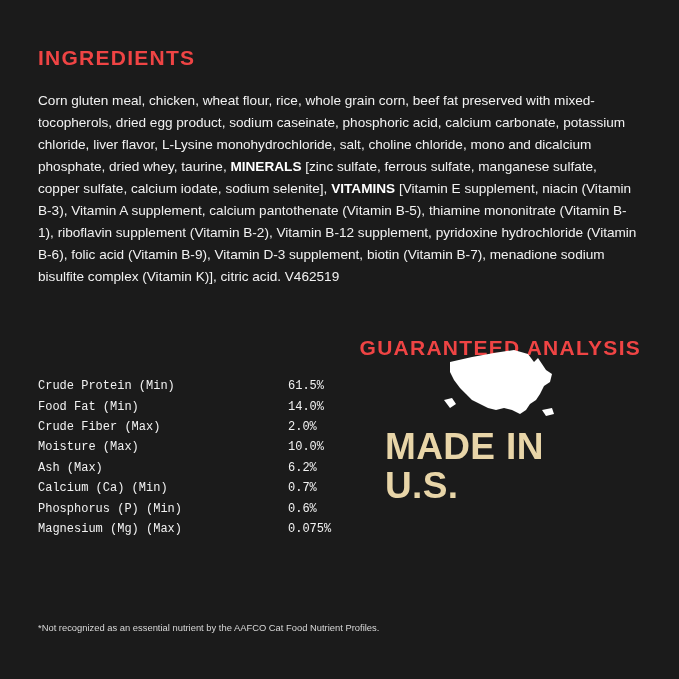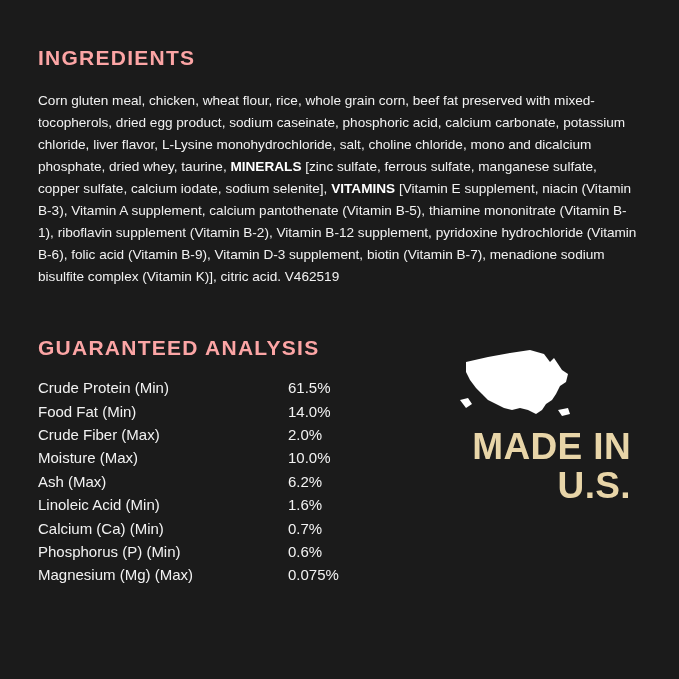--- a/index.html
+++ b/index.html
@@ -18,21 +18,21 @@
     position: relative;
     width: 679px;
     height: 679px;
     box-sizing: border-box;
     padding: 38px 38px 0 38px;
   }
   .section-title {
     font-size: 21px;
     font-weight: bold;
     letter-spacing: 0.06em;
-    color: #fca5a5;
+    color: #ef4444;
     text-transform: uppercase;
     margin: 0 0 20px 0;
   }
   #ingredients-title {
     margin-top: 8px;
   }
   .ingredients-body {
     font-size: 13.6px;
     line-height: 1.62;
     color: #f2f2f2;
@@ -43,42 +43,44 @@
     font-weight: bold;
     color: #ffffff;
     text-align: right;
   }
   .analysis-block {
     margin-top: 48px;
     position: relative;
   }
   #analysis-title {
     margin-bottom: 16px;
+    text-align: right;
   }
   .analysis-table {
     border-collapse: collapse;
     width: 340px;
   }
   .analysis-table td {
-    font-size: 15px;
+    font-size: 12px;
     color: #f2f2f2;
     padding: 3.2px 0;
     vertical-align: top;
+    font-family: Liberation Mono, monospace;
   }
   .analysis-table td.value {
     width: 90px;
     text-align: left;
     padding-left: 28px;
   }
   .badge {
     position: absolute;
-    right: 10px;
+    right: 26px;
     top: 12px;
     width: 230px;
-    text-align: right;
+    text-align: left;
   }
   .badge svg {
     display: block;
     margin: 0 auto 6px auto;
   }
   .badge-text {
     color: #e8d5a8;
     font-weight: bold;
     font-size: 37px;
     line-height: 1.0;
@@ -126,24 +128,20 @@
         </tr>
         <tr>
           <td>Moisture (Max)</td>
           <td class="value">10.0%</td>
         </tr>
         <tr>
           <td>Ash (Max)</td>
           <td class="value">6.2%</td>
         </tr>
         <tr>
-          <td>Linoleic Acid (Min)</td>
-          <td class="value">1.6%</td>
-        </tr>
-        <tr>
           <td>Calcium (Ca) (Min)</td>
           <td class="value">0.7%</td>
         </tr>
         <tr>
           <td>Phosphorus (P) (Min)</td>
           <td class="value">0.6%</td>
         </tr>
         <tr>
           <td>Magnesium (Mg) (Max)</td>
           <td class="value">0.075%</td>
@@ -159,14 +157,15 @@
           <path fill="#ffffff" d="M100,62 L110,60 L112,66 L104,68 Z"></path>
         </svg>
       </span>
       <div class="badge-text">
         <div>MADE IN</div>
         <div>U.S.</div>
       </div>
     </div>
   </div>
 
+  <div class="footnote">*Not recognized as an essential nutrient by the AAFCO Cat Food Nutrient Profiles.</div>
 
 </div>
 
 </body></html>

